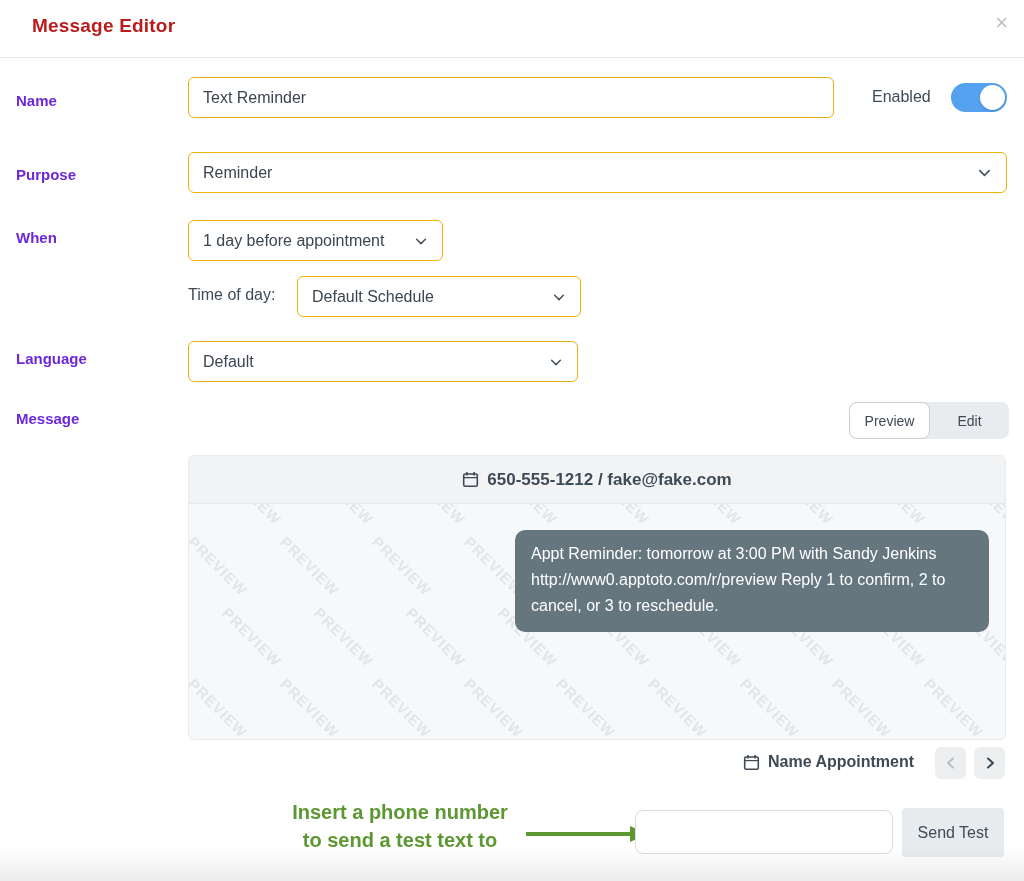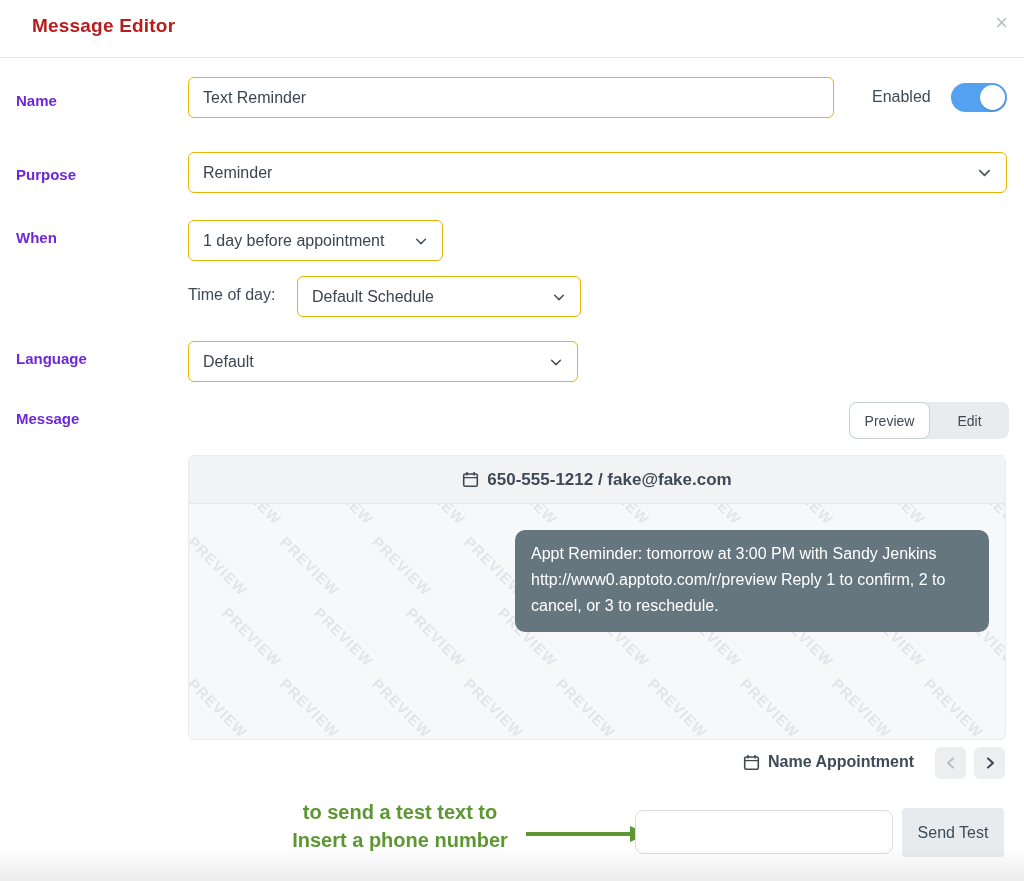--- a/index.html
+++ b/index.html
@@ -268,22 +268,22 @@
   </div>
   <div class="nav-btn next">
     <span class="icon">
       <svg width="16" height="16" viewBox="0 0 16 16">
           <path d="M6 3.5L11 8l-5 4.5" fill="none" stroke="currentColor" stroke-width="2" stroke-linecap="round" stroke-linejoin="round"></path>
         </svg>
     </span>
   </div>
 
   <div class="annotation" id="annotation" style="color: rgb(93, 151, 50);">
+    <div>Insert a phone number</div>
     <div>to send a test text to</div>
-    <div>Insert a phone number</div>
   </div>
   <div class="arrow-wrap icon" id="arrow-wrap">
     <svg width="122" height="16" viewBox="0 0 122 16">
       <line x1="0" y1="8" x2="106" y2="8" stroke-width="4" stroke="#5d9732"></line>
       <polygon points="104,0 122,8 104,16" fill="#5d9732"></polygon>
     </svg>
   </div>
   <input class="test-phone" value="" style="">
   <button class="send-test-btn">Send Test</button>
 

